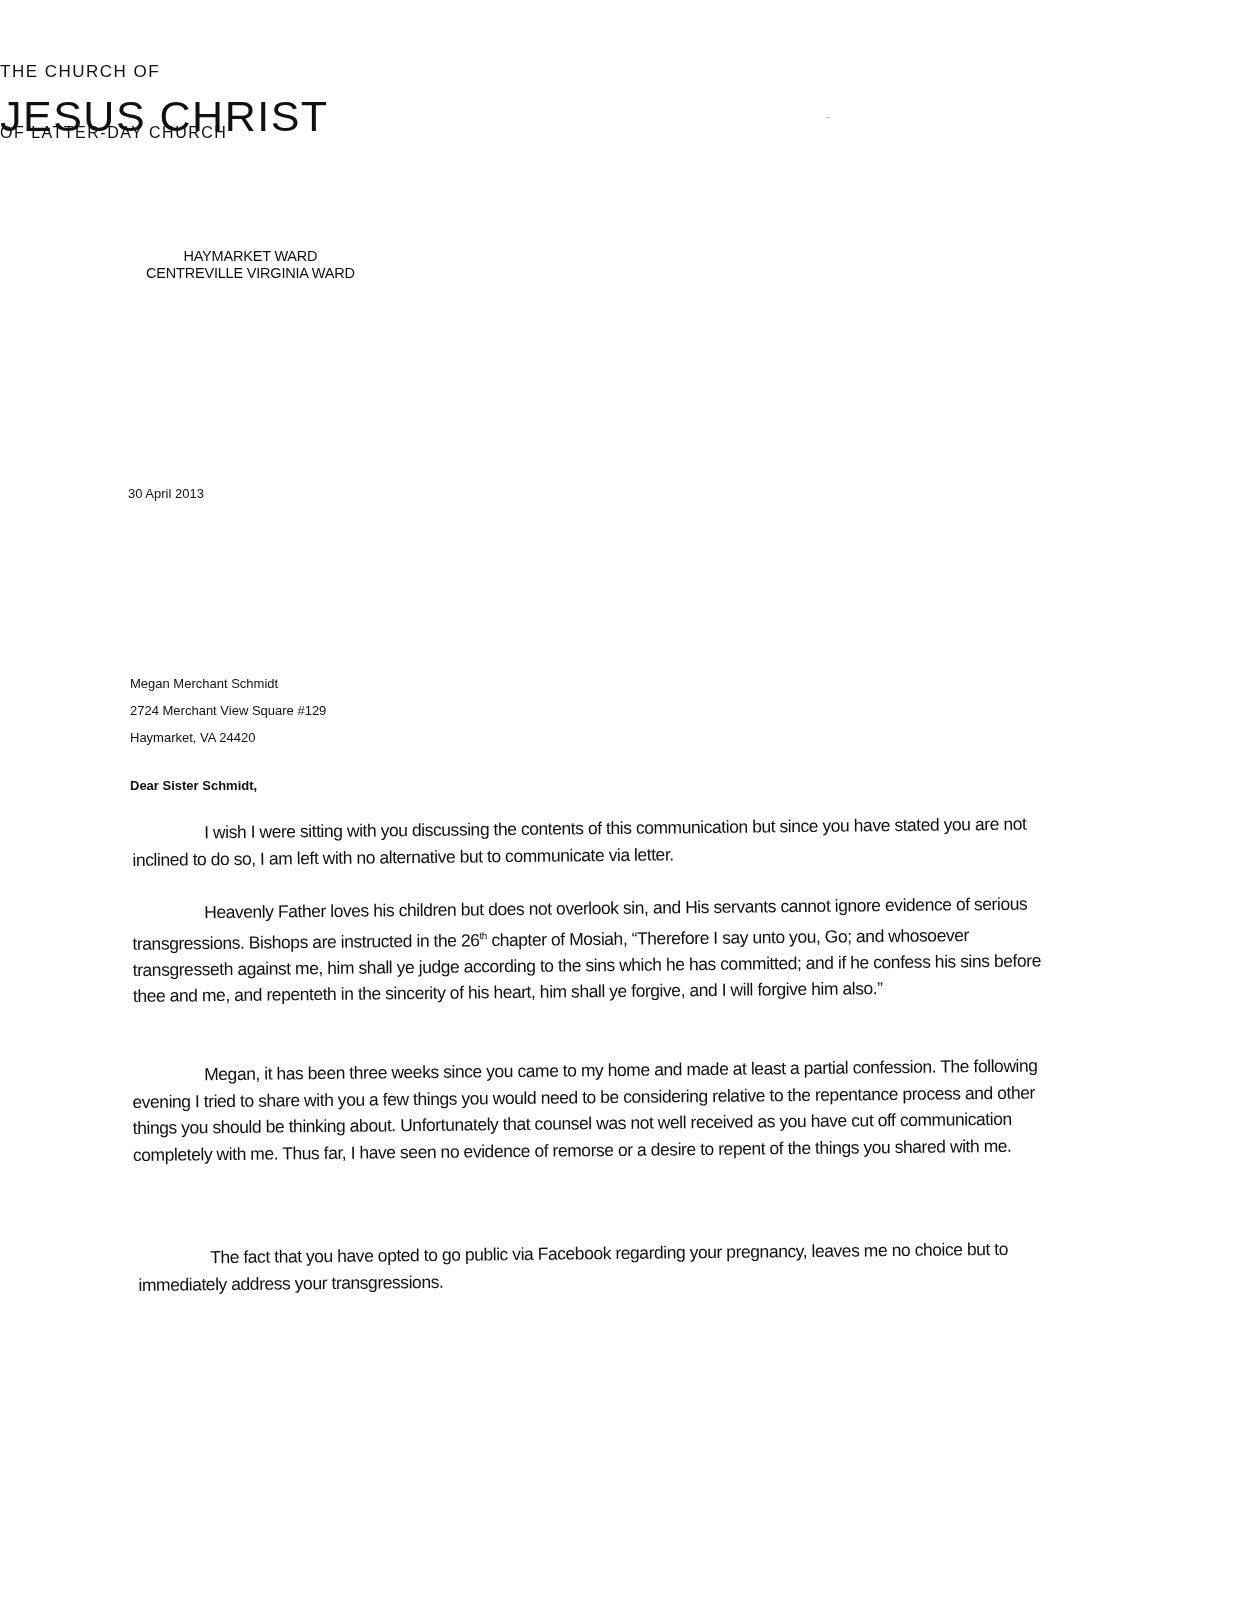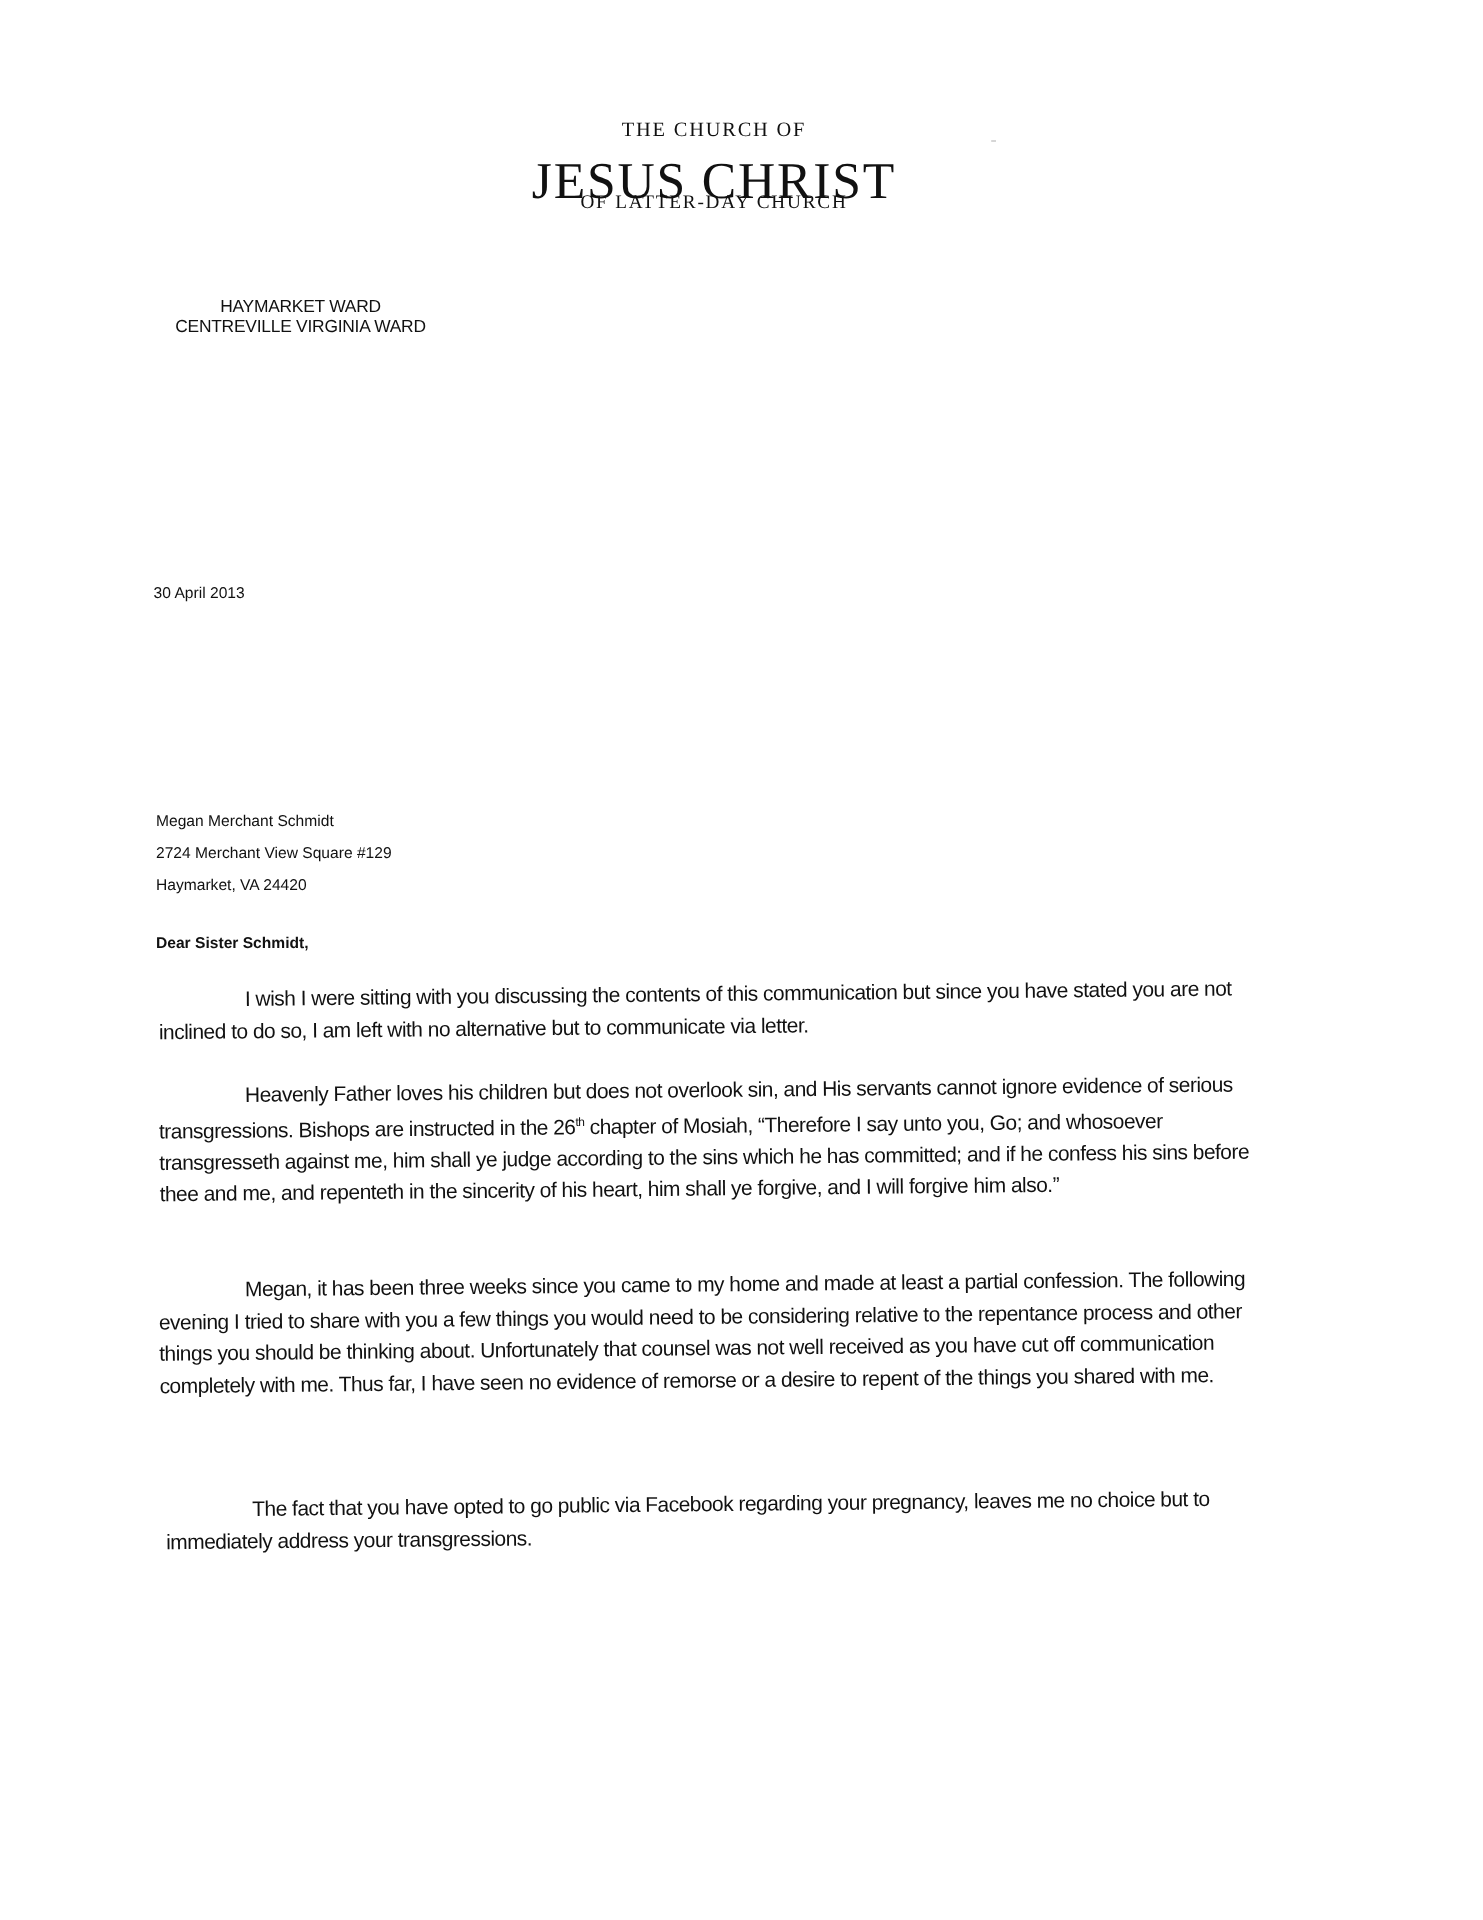--- a/index.html
+++ b/index.html
@@ -1,17 +1,17 @@
 <!DOCTYPE html>
 <html><head>
 <meta charset="utf-8">
 <style>
   html, body { margin:0; padding:0; background:#ffffff; }
   body { width:1236px; height:1600px; position:relative; overflow:hidden; color:#111; }
-  .letterhead { position:absolute; left:0; width:1190px; text-align:center; font-family:Liberation Serif, serif;margin-top:36px; }
+  .letterhead { position:absolute; left:0; width:1190px; font-family:Liberation Sans, sans-serif; }
   .lh1 { top:62px; font-size:17px; letter-spacing:1.5px; }
   .lh2 { top:96px; font-size:43px; letter-spacing:1.5px; line-height:40px; }
   .lh3 { top:124px; font-size:16px; letter-spacing:1.5px; }
   .unit { position:absolute; left:146px; top:248px; font-family:"Liberation Sans",sans-serif; font-size:14.5px; line-height:17px; letter-spacing:-0.2px;text-align:center; }
   .body-text { font-family:"Liberation Sans",sans-serif; font-size:13px; }
   .date { position:absolute; left:128px; top:486px; }
   .address { position:absolute; left:130px; top:670px; line-height:27px; }
   .greeting { position:absolute; left:130px; top:778px;font-weight:bold; }
   .para { position:absolute; left:132px; width:930px; line-height:26.5px; letter-spacing:-0.45px; font-size:17.5px; transform:rotate(-0.6deg); transform-origin:left top; }
   .para .indent { display:inline-block; width:72px; }

